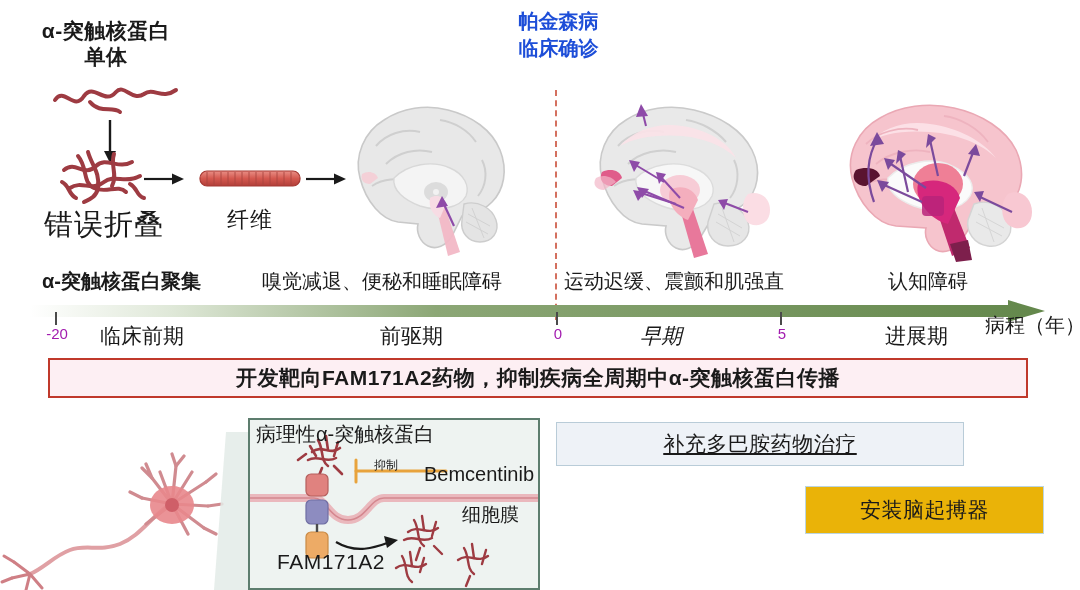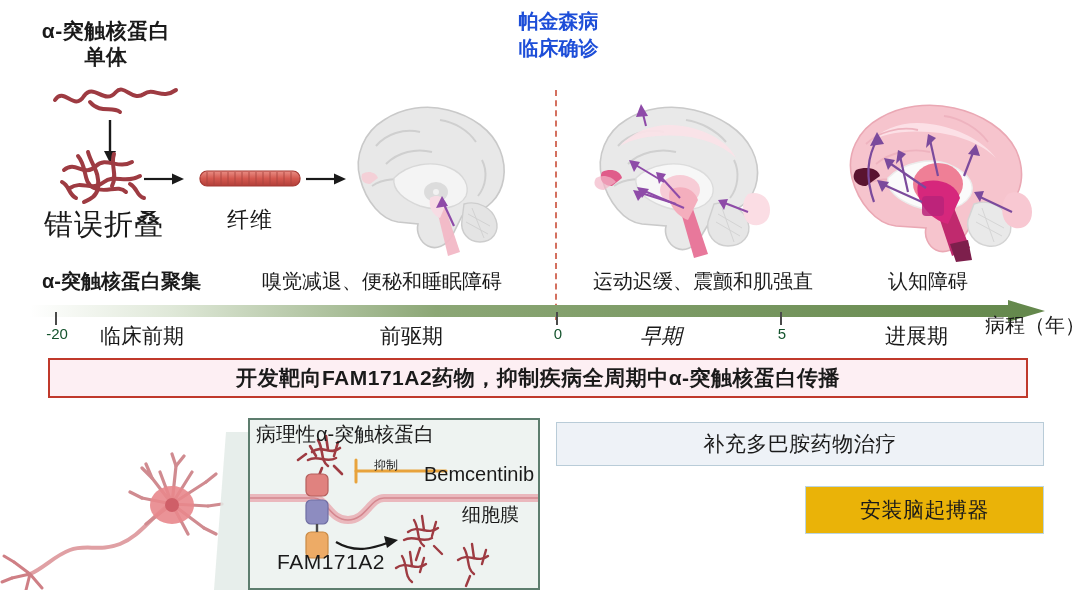--- a/index.html
+++ b/index.html
@@ -37,29 +37,29 @@
     left:555px;top:90px;width:0;height:230px;
     border-left:2px dashed #d4705f;
   }
 
   
   .symptom{
     font-size:20px;white-space:nowrap;top:268px;
   }
   #symptom-0{left:42px;font-weight:bold;}
   #symptom-1{left:262px;}
-  #symptom-2{left:593px;}
+  #symptom-2{left:564px;}
   #symptom-3{left:888px;}
 
   
   #timeline-arrow{left:30px;top:300px;width:1015px;height:22px;}
 
   
   .tick{top:312px;width:0;height:13px;border-left:2px solid #4a4a4a;}
-  .tick-label{top:325px;font-size:15px;color:#14532d;transform:translateX(-50%);}
+  .tick-label{top:325px;font-size:15px;color:#a21caf;transform:translateX(-50%);}
   .stage{top:322px;font-size:21px;white-space:nowrap;}
   #stage-0{left:100px;}
   #stage-1{left:380px;}
   #stage-2{left:640px;font-style:italic;}
   #stage-3{left:885px;}
   #axis-caption{left:985px;top:312px;font-size:20px;white-space:nowrap;}
 
   
   #banner{
     left:48px;top:358px;width:980px;height:40px;
@@ -68,21 +68,21 @@
     font-size:21px;font-weight:bold;letter-spacing:.5px;
     box-sizing:border-box;
   }
 
   
   .treatment{
     background:#eef2f7;border:1px solid #b9ccd8;
     display:flex;align-items:center;justify-content:center;
     font-size:21px;box-sizing:border-box;letter-spacing:.5px;
   }
-  #treatment-0{left:556px;top:422px;width:488px;height:44px;}
+  #treatment-0{left:556px;top:422px;width:408px;height:44px;text-decoration:underline;}
   #treatment-1{left:805px;top:486px;width:239px;height:48px;
                background:#eab308;border-color:#bcd5e0;}
 
   
   #inset{
     left:248px;top:418px;width:292px;height:172px;
     background:#eef3f1;border:2px solid #5d7d6e;box-sizing:border-box;
     overflow:hidden;
   }
   #inset-title{left:256px;top:421px;font-size:20px;white-space:nowrap;}

